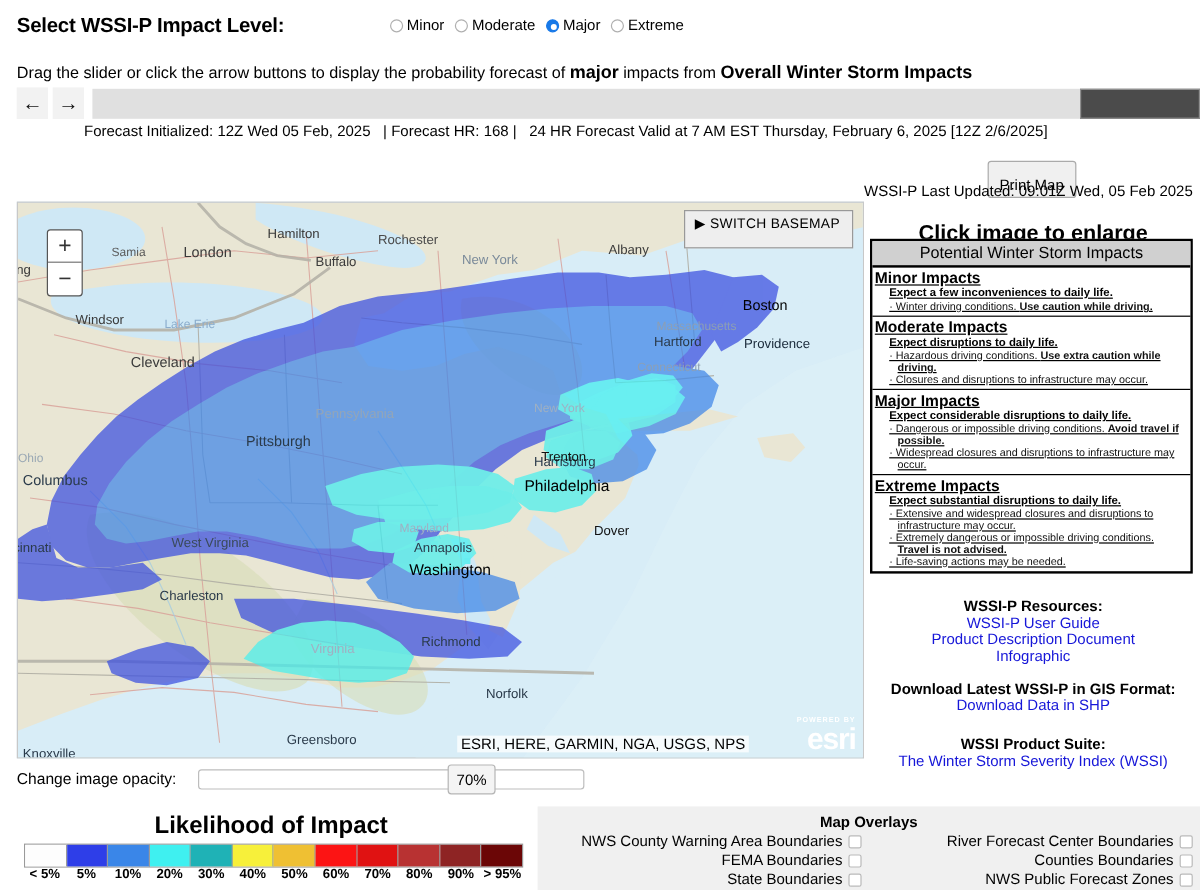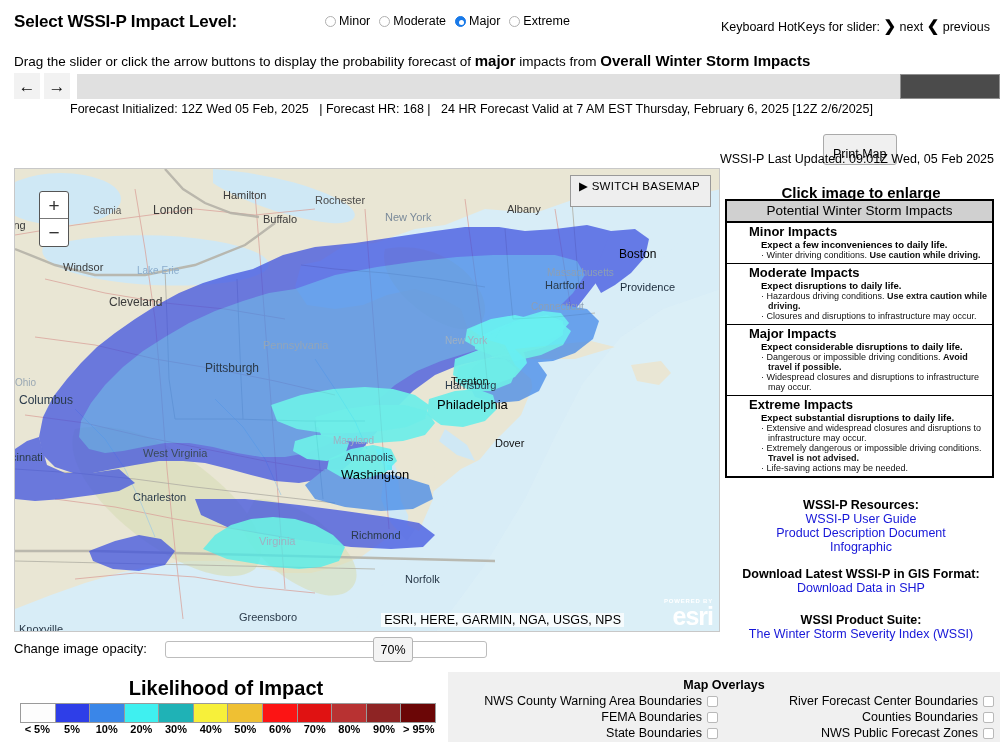--- a/index.html
+++ b/index.html
@@ -105,31 +105,31 @@
   .esri-logo {
     position:absolute; right:6px; bottom:2px; z-index:20;
     text-align:right; line-height:1;
   }
   .esri-logo .pb { font-size:6px; letter-spacing:0.8px; color:#fff; font-weight:bold; }
   .esri-logo .es { font-size:25px; font-weight:bold; color:#fff; letter-spacing:-1px; }
 
   
   .clickenlarge {
     position:absolute; left:725px; top:184px; width:272px;
-    text-align:center; font-size:15px; font-weight:bold;
+    text-align:center; font-size:18px; font-weight:bold;
   }
   .impacts {
     position:absolute; left:725px; top:199px; width:269px;
     border:2px solid #000; background:#fff;
   }
   .imp-hdr {
     background:#d0d0d0; border-bottom:2px solid #000;
     text-align:center; font-weight:normal; font-size:13.5px; padding:2px 0 3px 0;
   }
-  .imp-row { border-bottom:1.5px solid #000; padding:1px 4px 3px 20px; }
+  .imp-row { border-bottom:1.5px solid #000; padding:1px 4px 3px 0;text-decoration:underline; }
   .imp-row:last-child { border-bottom:none; }
   .imp-title { font-size:13px; font-weight:bold; margin:0 0 0 2px; }
   .imp-sub { font-size:9.5px; font-weight:bold; margin-left:14px; }
   .imp-bul { font-size:9px; margin-left:14px; text-indent:-7px; padding-left:7px; color:#111; }
   .imp-bul b { font-weight:bold; }
 
   
   .res { position:absolute; left:725px; width:272px; text-align:center; }
   .res-h { font-size:12.5px; font-weight:bold; }
   .res-l { font-size:12.5px; color:#1616d8; cursor:pointer; }
@@ -203,27 +203,20 @@
         </div>
         <div class="radiowrap">
           <span class="radio sel"></span>
           <span>Major</span>
         </div>
         <div class="radiowrap">
           <span class="radio"></span>
           <span>Extreme</span>
         </div>
       </div>
-    <div class="hotkeys">
-      <span>Keyboard HotKeys for slider:</span>
-      <b>❯</b>
-      <span>next</span>
-      <b>❮</b>
-      <span>previous</span>
-    </div>
   </div>
 
   <div class="instruction">
     <span>Drag the slider or click the arrow buttons to display the probability forecast of </span><span class="em">major</span><span> impacts from </span><span class="em2">Overall Winter Storm Impacts</span>
   </div>
 
   <div class="sliderrow">
     <div class="arrowbtn arrow-prev">
       <span>←</span>
     </div>

